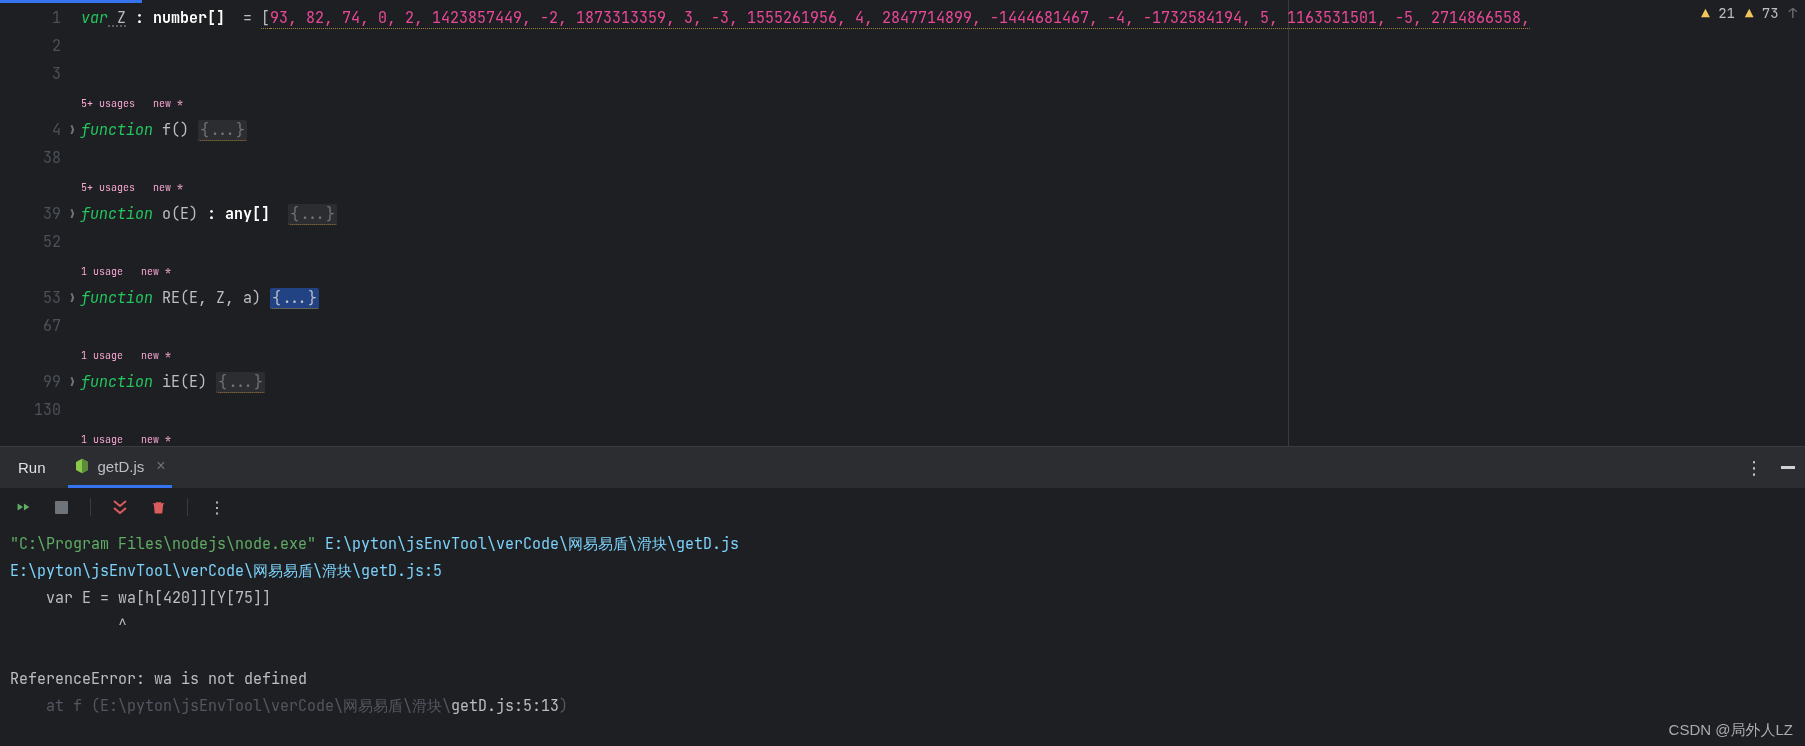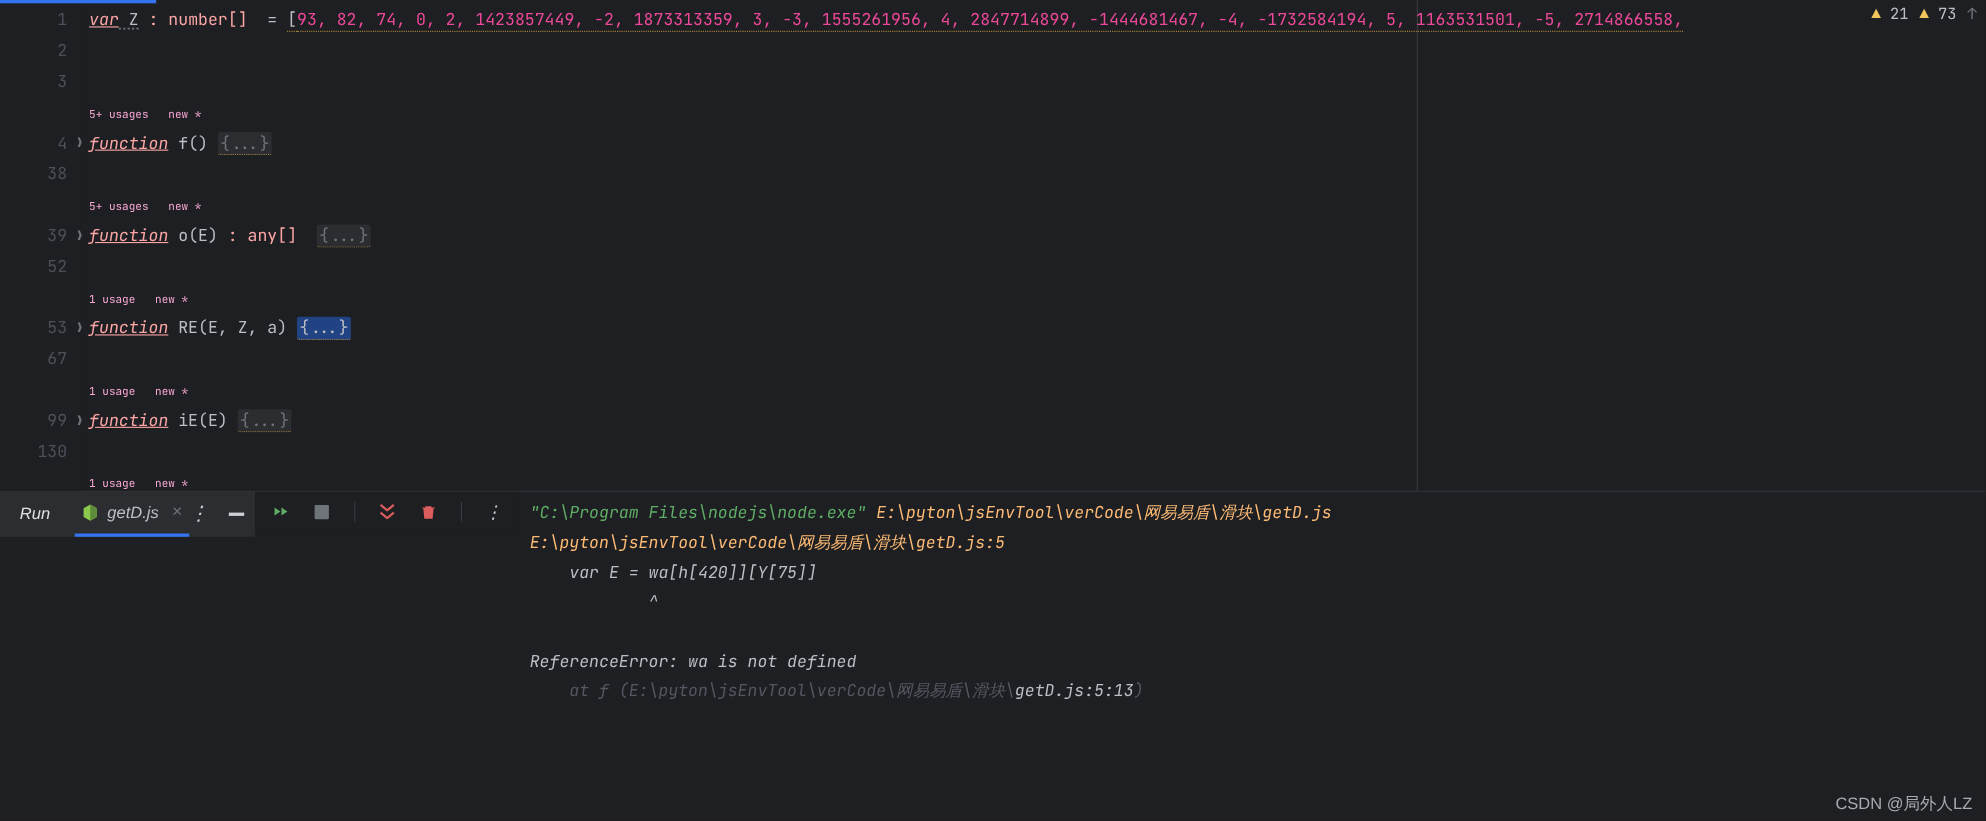--- a/index.html
+++ b/index.html
@@ -4,57 +4,57 @@
 <style>
 * { margin: 0; padding: 0; box-sizing: border-box; }
 html, body { width: 1805px; height: 746px; background: #1e1f22; font-family: "JetBrains Mono", Consolas, monospace; color: #bcbec4; overflow: hidden; }
 .editor-area { height: 446px; background: #1e1f22; position: relative; display: flex; }
 .gutter { width: 73px; background: #1e1f22; font-size: 15px; color: #4b5059; text-align: right; padding-top: 4px; user-select: none; }
 .gutter-row { height: 28px; line-height: 28px; display: flex; justify-content: flex-end; align-items: center; padding-right: 12px; position: relative; }
 .gutter-row .fold { position: absolute; right: -3px; color: #6f737a; font-size: 12px; cursor: pointer; }
 .code-col { flex: 1; position: relative; font-size: 15px; padding-top: 4px; overflow: hidden; }
 .code-row { height: 28px; line-height: 28px; white-space: pre; padding-left: 8px; }
 .hint { color: #f9a8d4; font-size: 10px; }
-.kw { color: #fca5a5; font-style: italic; text-decoration: underline; }
+.kw { color: #22c55e; font-style: italic; }
 .varname { color: #bcbec4; text-decoration: underline dotted #6f737a; text-underline-offset: 3px; }
-.typehint { color: #fca5a5; }
+.typehint { color: #ffffff; font-weight: bold; }
 .op { color: #bcbec4; }
 .arr { color: #ec4899; border-bottom: 1px dotted #a07e3b; }
 .arrp { color: #bcbec4; border-bottom: 1px dotted #a07e3b; }
 .fn { color: #bcbec4; }
 .fold-body { color: #6f737a; border-bottom: 1px dotted #a07e3b; background: #2b2d30; padding: 0 2px; border-radius: 2px; }
 .fold-body-sel { color: #bcbec4; background: #214283; padding: 0 2px; border-radius: 2px; border-bottom: 1px dotted #a07e3b; }
 .param { color: #bcbec4; }
 .vline { position: absolute; top: 0; bottom: 0; left: 1288px; width: 1px; background: #393b40; }
 .status-top { position: absolute; top: 4px; right: 8px; font-size: 14px; color: #bcbec4; display: flex; gap: 10px; align-items: center; z-index: 5; text-align: center; }
 .warn-ico { color: #f2c55c; }
 .arrow-up { color: #6f737a; }
 .tab-highlight { position: absolute; top: 0; left: 0; width: 142px; height: 3px; background: #3574f0; }
-.run-panel { border-top: 1px solid #393b40; background: #1e1f22; height: 300px; display: flex; flex-direction: row; font-style: italic; }
+.run-panel { border-top: 1px solid #393b40; background: #1e1f22; height: 300px; display: flex; flex-direction: column; }
 .run-header { height: 42px; display: flex; align-items: center; padding: 0 10px 0 18px; background: #2b2d30; border-bottom: 1px solid #1e1f22; }
 .run-title { font-size: 15px; color: #dfe1e5; font-family: sans-serif; margin-right: 22px; }
 .run-tab { display: flex; align-items: center; gap: 8px; font-size: 15px; color: #bcbec4; font-family: sans-serif; padding: 0 6px; height: 100%; border-bottom: 3px solid #3574f0; }
 .node-ico { width: 16px; height: 16px; display: inline-flex; align-items: center; justify-content: center; }
 .node-ico svg { width: 16px; height: 16px; }
 .close-x { color: #6f737a; font-size: 16px; margin-left: 4px; }
 .header-right { margin-left: auto; display: flex; gap: 16px; align-items: center; }
 .dots { color: #ced0d6; font-size: 18px; letter-spacing: 2px; }
 .minus { width: 14px; height: 3px; background: #ced0d6; }
 .toolbar { height: 36px; display: flex; align-items: center; padding: 0 14px; gap: 20px; background: #1e1f22; }
 .tb-ico { width: 18px; height: 18px; display: inline-flex; align-items: center; justify-content: center; cursor: pointer; }
 .tb-sep { width: 1px; height: 18px; background: #393b40; }
 .rerun { color: #5fad65; }
 .stop-sq { width: 13px; height: 13px; background: #6f737a; border-radius: 1px; }
 .down-stack { display: flex; flex-direction: column; align-items: center; gap: -2px; line-height: 6px; }
 .down-stack svg { width: 14px; height: 7px; }
 .trash-ico svg { width: 15px; height: 16px; }
 .vdots { color: #ced0d6; font-size: 16px; }
 .console { flex: 1; padding: 6px 10px 2px 10px; font-size: 15px; line-height: 27px; font-family: "JetBrains Mono", Consolas, monospace; color: #bcbec4; white-space: pre; overflow: hidden; }
 .console .str { color: #5fad65; }
-.console .path { color: #fdba74; }
+.console .path { color: #7dd3fc; }
 .console .err { color: #bcbec4; text-align: center; }
 .console .dim { color: #545661; }
 .console .caret { color: #bcbec4; }
 .watermark { position: fixed; bottom: 6px; right: 12px; font-size: 15px; color: #a9abb0; font-family: sans-serif; }
 </style>
 </head>
 <body>
 
 <div class="editor-area">
   <div class="tab-highlight"></div>

